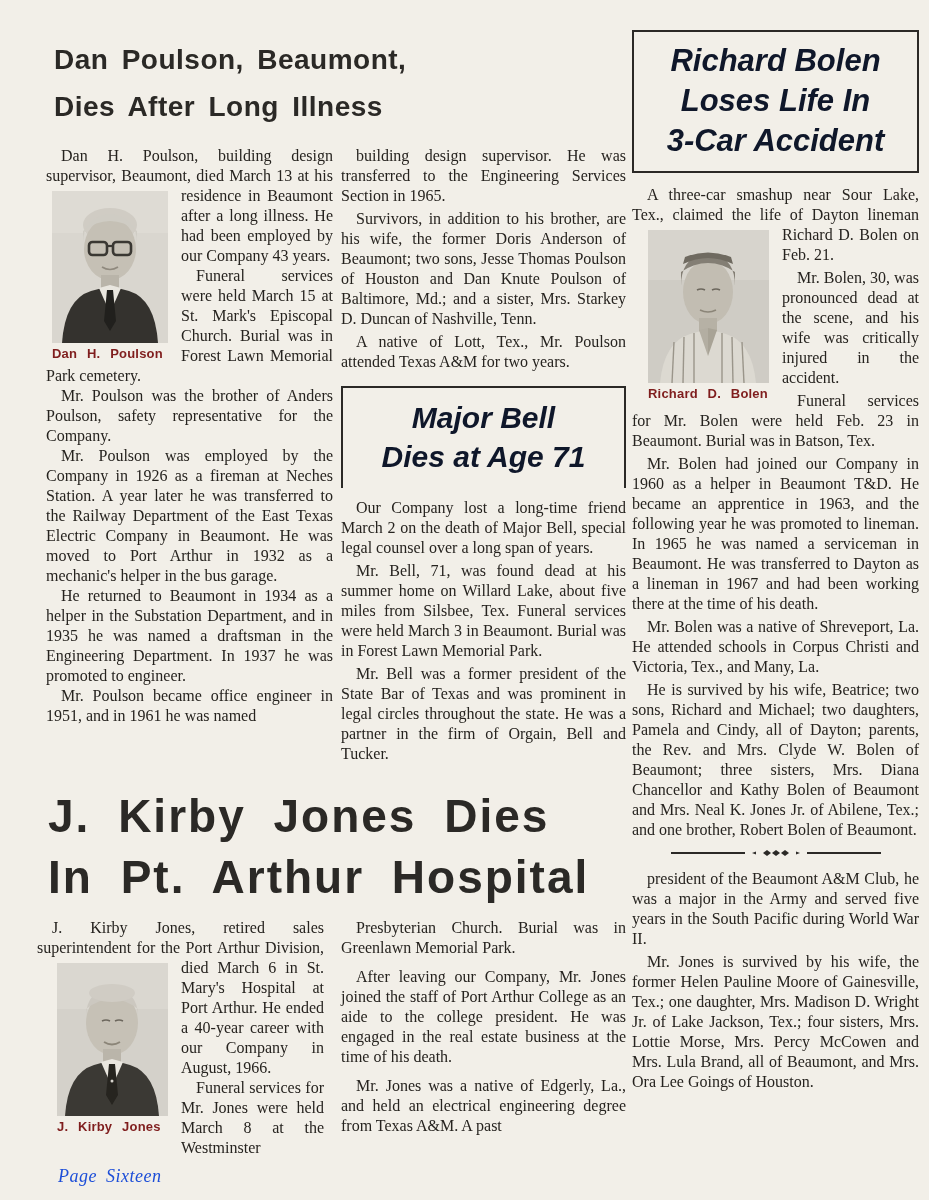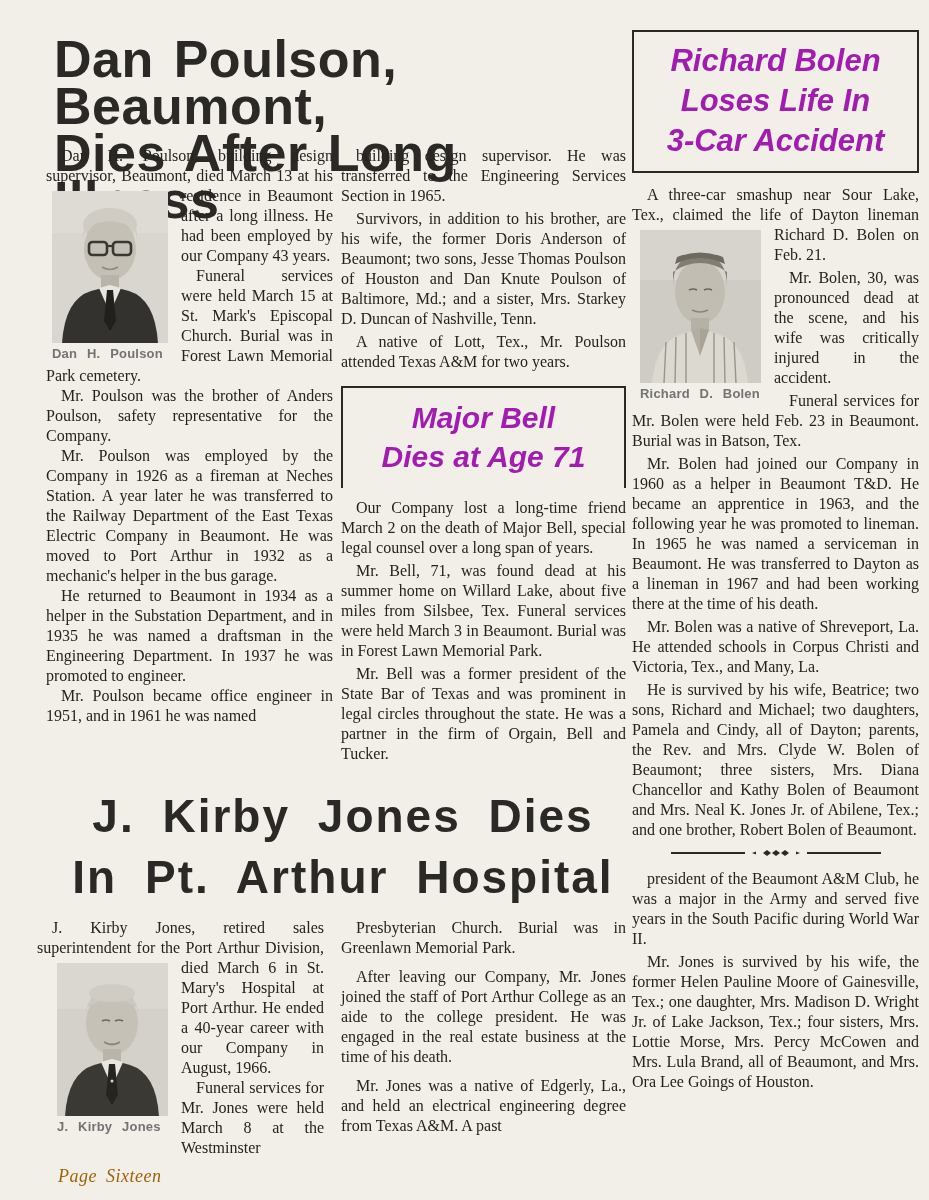--- a/index.html
+++ b/index.html
@@ -6,53 +6,53 @@
   .sheet{
     position:relative;width:929px;height:1200px;margin:0 auto;
     background:#f2efe8;overflow:hidden;
     font-family:"Liberation Serif",serif;color:#26231f;
   }
   .abs{position:absolute;}
   
   .head-sans{
     font-family:"Liberation Sans",sans-serif;font-weight:700;color:#2b2926;
   }
-  .poulson-headline{left:54px;top:36px;width:578px;font-size:52px;line-height:47px;letter-spacing:.5px;word-spacing:5px;}
-  .jones-headline{left:48px;top:786px;width:590px;font-size:46px;line-height:61px;letter-spacing:2px;word-spacing:13px;text-align:center;}
+  .poulson-headline{left:54px;top:36px;width:578px;font-size:28px;line-height:47px;letter-spacing:.5px;word-spacing:5px;}
+  .jones-headline{left:48px;top:786px;width:590px;font-size:46px;line-height:61px;letter-spacing:2px;word-spacing:13px;}
   .boxed-head{
     border:2px solid #2b2926;text-align:center;font-style:italic;
-    font-family:"Liberation Sans",sans-serif;font-weight:700;color:#a21caf;
+    font-family:"Liberation Sans",sans-serif;font-weight:700;color:#0f172a;
   }
   .bolen-box{padding:9px 4px 10px;font-size:31px;line-height:40px;margin-bottom:12px;}
   .bell-box{border-bottom:none;padding:10px 4px 12px;font-size:30px;line-height:39px;margin:14px 0 10px;}
   
   .col{font-size:16px;line-height:20px;text-align:justify;}
   .col p{margin:0;text-indent:15px;}
   .gap-sm p + p{margin-top:3px;}
   .gap-md p + p{margin-top:9px;}
   .col-1{left:46px;top:146px;width:287px;}
   .col-2{left:341px;top:146px;width:285px;}
   .col-3{left:632px;top:30px;width:287px;}
   .jones-c1{left:37px;top:918px;width:287px;}
   .jones-c2{left:341px;top:918px;width:285px;}
   
   .fig{float:left;margin:5px 13px 2px 6px;text-indent:0;}
   .fig .photo{display:block;background:#d6d3cc;}
   .fig .caption{
     font-family:"Liberation Sans",sans-serif;font-weight:700;font-size:13px;
-    text-align:center;margin-top:5px;letter-spacing:.2px;word-spacing:6px;color:#737373;
+    text-align:center;margin-top:5px;letter-spacing:.2px;word-spacing:6px;color:#7f1d1d;
   }
-  .fig-bolen{margin-left:0;padding-left:8px;}
+  .fig-bolen{margin-left:8px;padding-left:8px;}
   .fig-jones{margin-left:20px;}
   
   .divider{display:flex;align-items:center;justify-content:center;width:210px;margin:9px auto 12px;}
   .divider .rule{flex:1;height:1.5px;background:#2b2926;}
   .divider svg{margin:0 5px;display:block;}
   
-  .page-num{left:58px;top:1166px;font-style:italic;font-size:18px;letter-spacing:.5px;word-spacing:4px;color:#a16207;}
+  .page-num{left:58px;top:1166px;font-style:italic;font-size:18px;letter-spacing:.5px;word-spacing:4px;color:#1d4ed8;}
 </style>
 </head>
 <body>
 
 <div class="sheet">
 
   <div class="abs head-sans poulson-headline">
     <div>Dan Poulson, Beaumont,</div>
     <div>Dies After Long Illness</div>
   </div>

